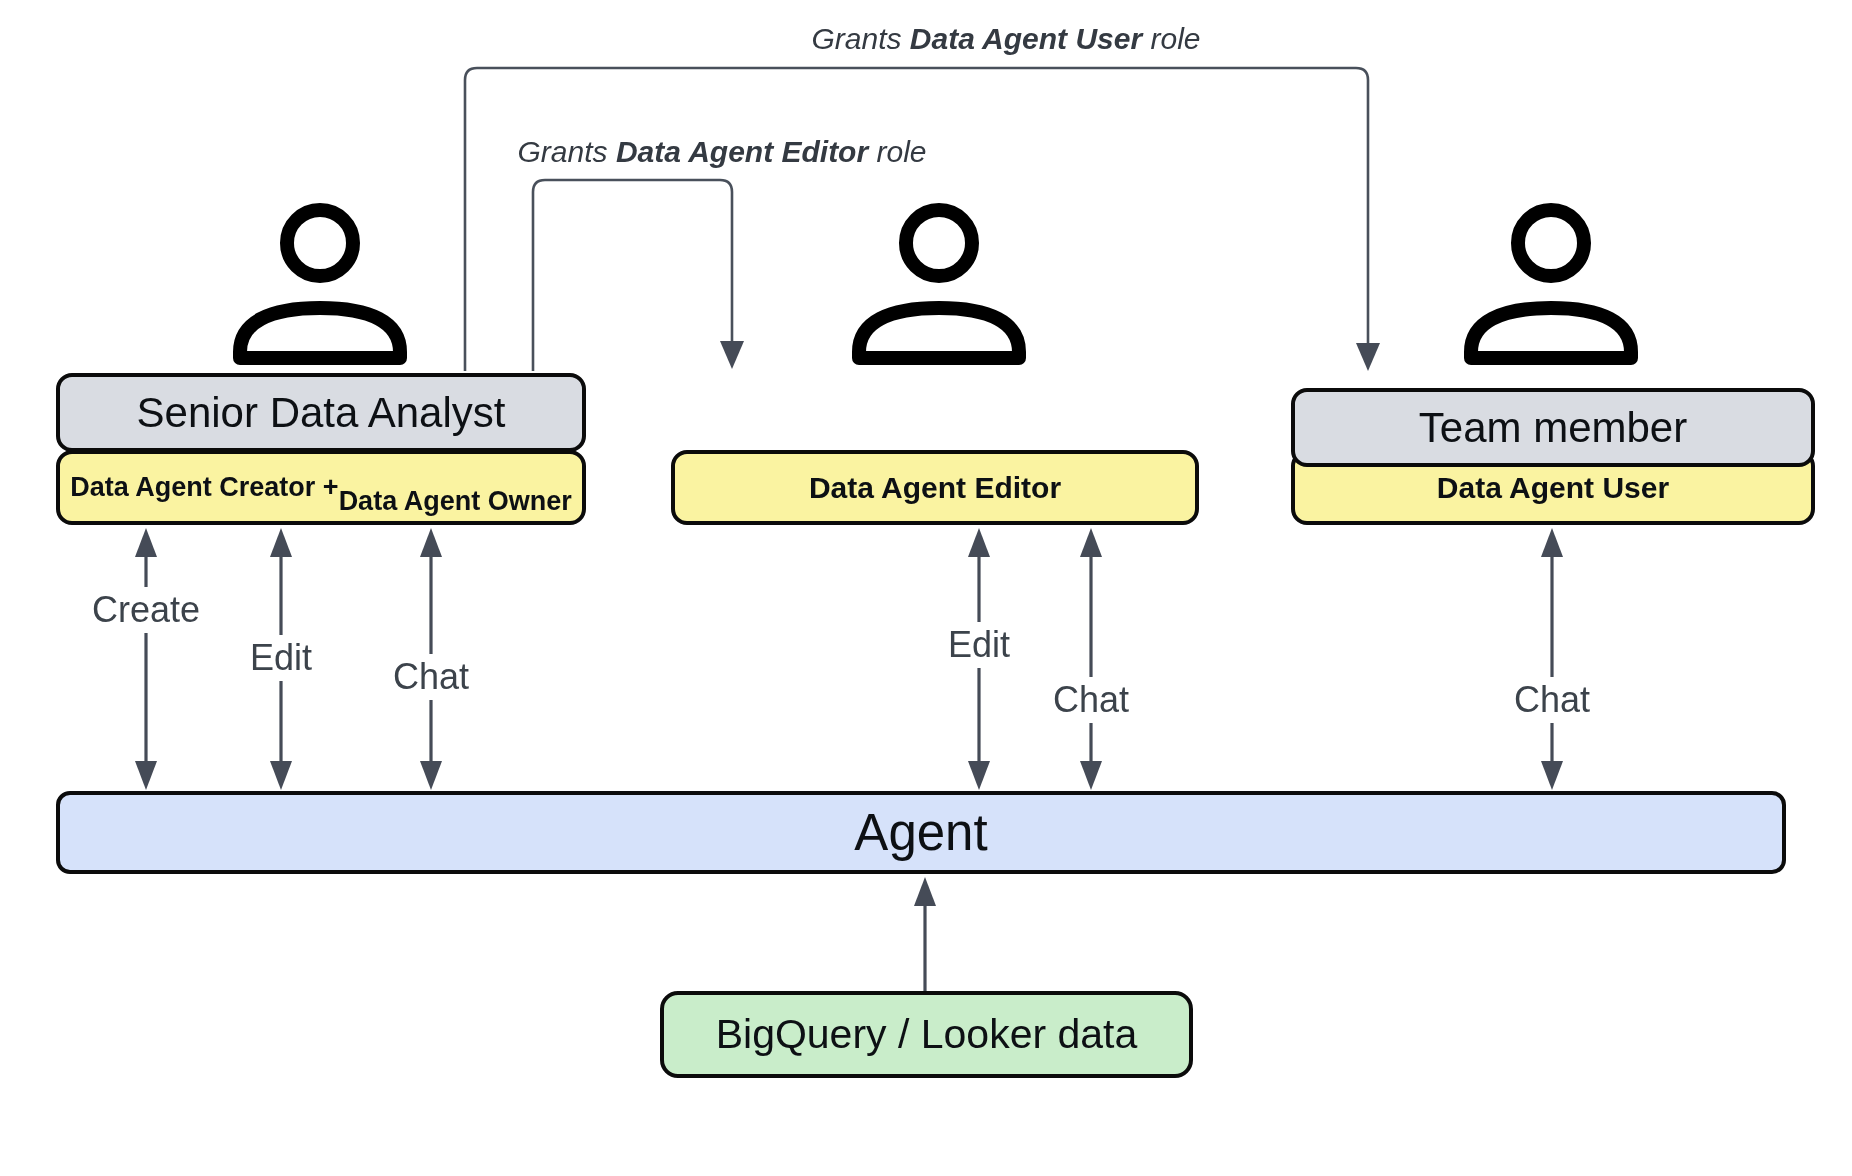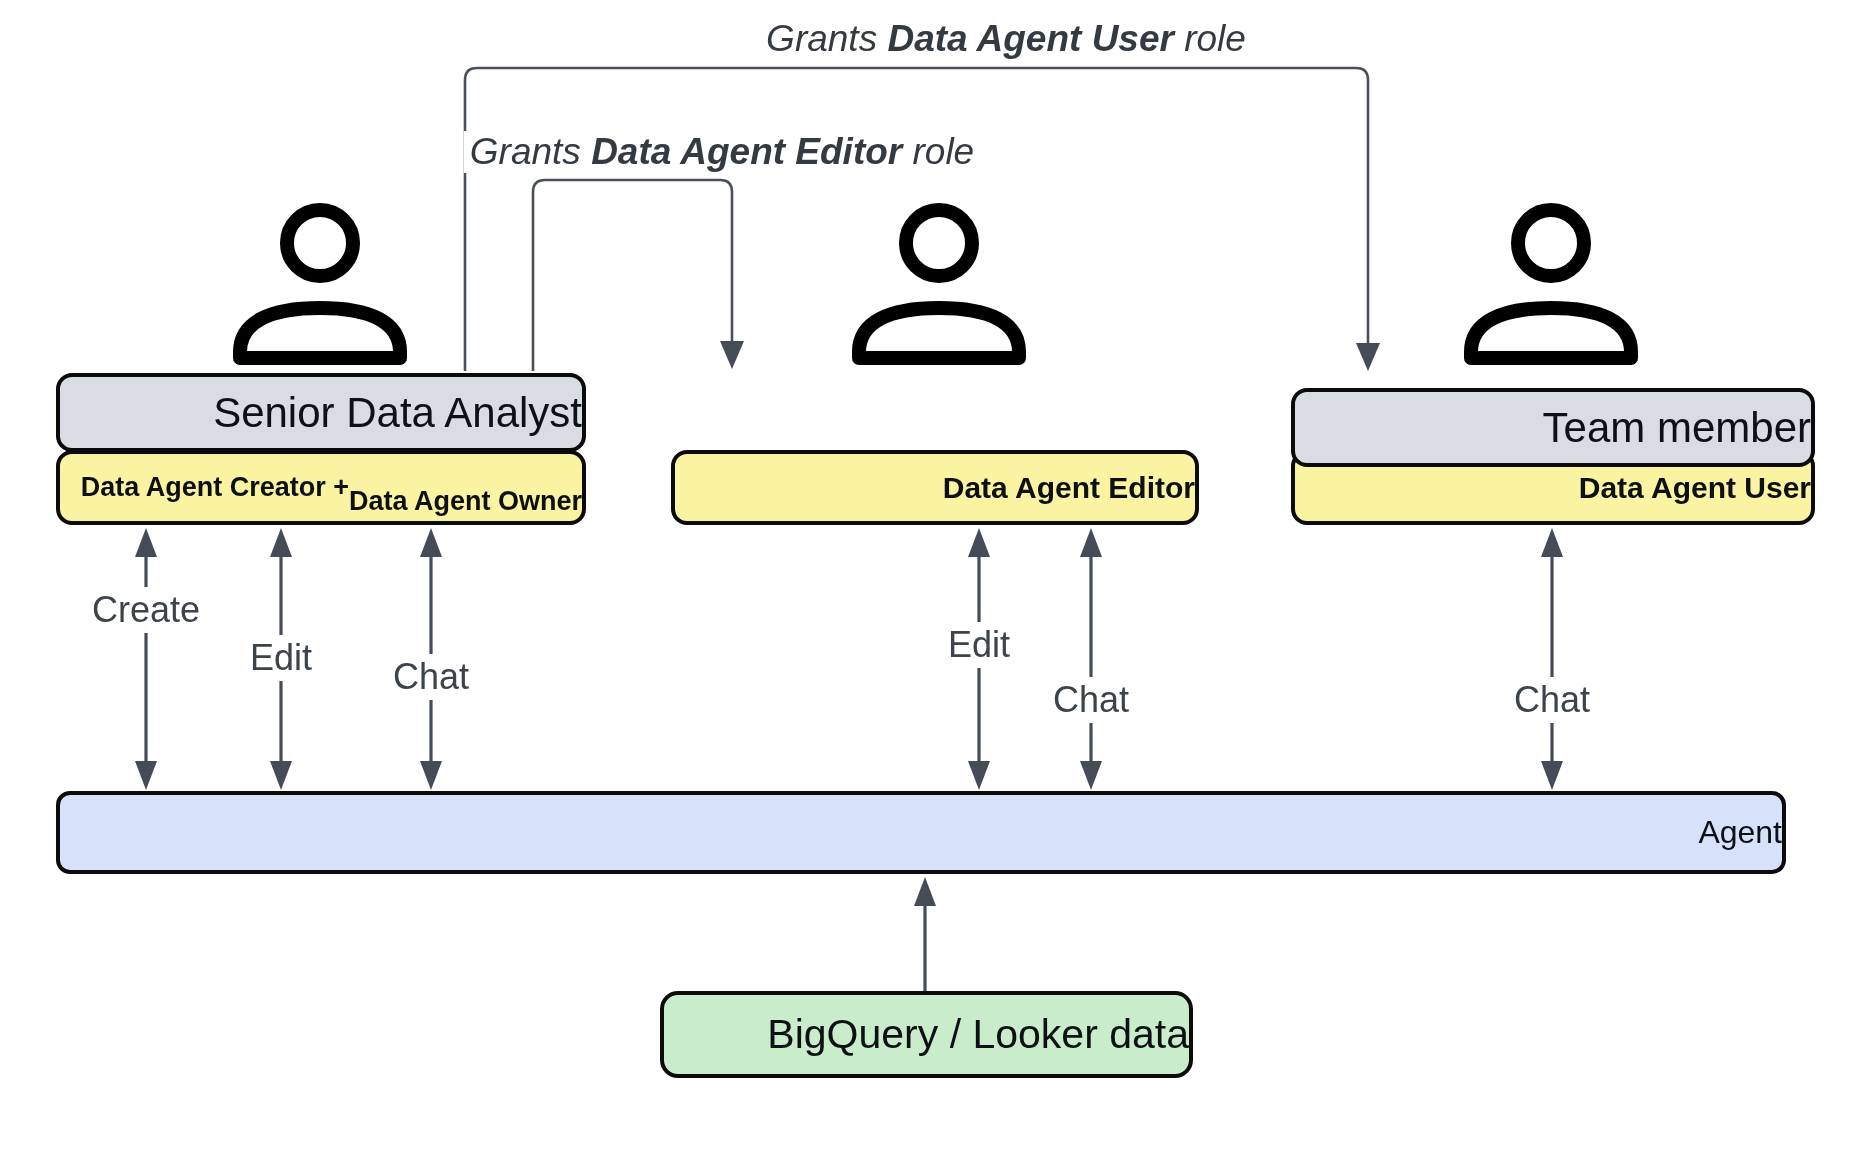--- a/index.html
+++ b/index.html
@@ -15,37 +15,37 @@
     --box-text:#0d1014;
   }
   html,body{margin:0;padding:0;background:#fff;}
   .canvas{
     position:relative;width:1852px;height:1176px;background:#fff;overflow:hidden;
     font-family:"Liberation Sans", sans-serif;
   }
   .layer{position:absolute;left:0;top:0;width:1852px;height:1176px;}
   .box{
     position:absolute;box-sizing:border-box;border:4.5px solid var(--border);
-    border-radius:16px;display:flex;align-items:center;justify-content:flex-end;
+    border-radius:16px;display:flex;align-items:center;justify-content:center;
     color:var(--box-text);text-align:center;
   }
   .actor-box{background:var(--actor-fill);font-size:42px;z-index:2;}
   .role-box{background:var(--role-fill);font-weight:bold;z-index:1;flex-direction:row;line-height:1.2;}
   .role-single{font-size:30px;}
   .role-double{font-size:27px;line-height:1.18;}
-  .agent-bar{background:var(--agent-fill);font-size:32px;}
+  .agent-bar{background:var(--agent-fill);font-size:51px;}
   .data-box{background:var(--data-fill);font-size:41px;border-radius:18px;}
   .action-label{
     position:absolute;transform:translate(-50%,-50%);
     font-size:36px;color:var(--action-text);background:#fff;padding:2px 8px;
     white-space:nowrap;z-index:3;
   }
   .grant-label{
     position:absolute;transform:translate(-50%,-50%);
-    font-size:37px;font-style:italic;color:var(--grant-text);background:#fff;
+    font-size:30px;font-style:italic;color:var(--grant-text);background:#fff;
     padding:0 6px;white-space:nowrap;z-index:3;
   }
   .grant-label .em{font-weight:bold;}
   svg .connector{stroke:var(--line);stroke-width:2.6;fill:none;}
   svg .dline{stroke:var(--arrow);stroke-width:3.2;}
   svg .head{fill:var(--arrow);stroke:none;}
   svg .person-head{fill:#fff;stroke:#000;stroke-width:14;}
   svg .person-body{fill:#fff;stroke:#000;stroke-width:14;stroke-linejoin:round;}
 </style>
 </head>

